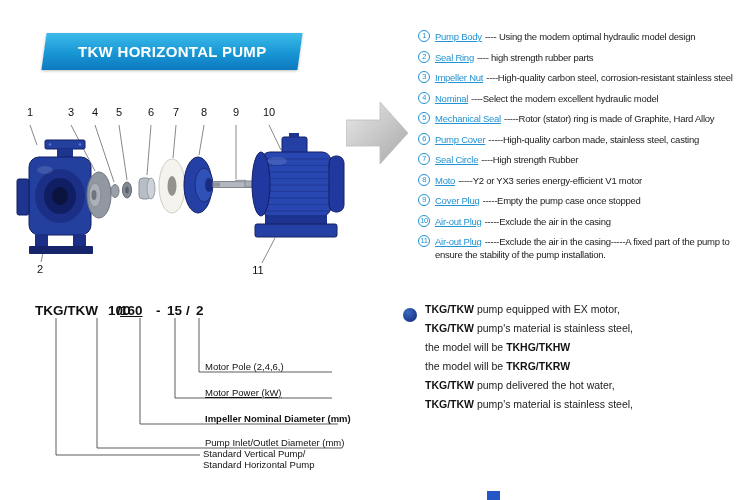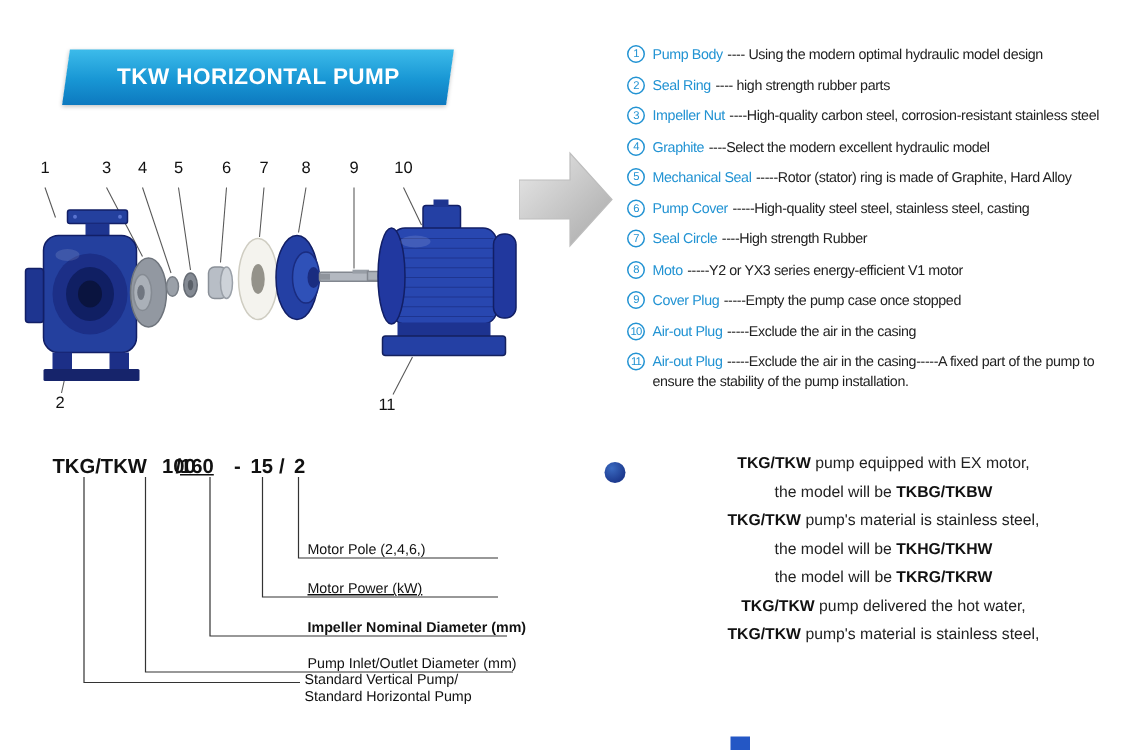--- a/index.html
+++ b/index.html
@@ -37,37 +37,37 @@
     position:relative; padding-left:17px; margin-bottom:7.5px;
     font-size:9.5px; letter-spacing:-0.25px; white-space:nowrap; line-height:13px;
   }
   .part-row.wrap { white-space:normal; }
   .cnum {
     position:absolute; left:0; top:0; width:12px; height:12px; box-sizing:border-box;
     border:1px solid var(--accent,#2293d3); border-radius:50%;
     color:var(--accent,#2293d3); font-size:7.5px; line-height:10px; text-align:center;
     letter-spacing:-0.5px;
   }
-  .pname { color:var(--accent,#2293d3); }
+  .pname { color:var(--accent,#2293d3);text-decoration:underline; }
   .pdesc { color:#222; margin-left:3px; }
 
   
   .model { position:absolute; left:0; top:300px; width:360px; height:200px; }
   .model .seg { position:absolute; top:3px; font-size:13.5px; font-weight:bold; color:#111; white-space:nowrap; }
   .model-lines { position:absolute; left:0; top:0; }
   .mlabel { position:absolute; font-size:9.5px; color:#111; white-space:nowrap; }
   .mlabel .l2 { display:block; }
 
   
   .notes { position:absolute; left:403px; top:303px; width:350px; }
   .bullet {
     position:absolute; left:0; top:5px; width:14px; height:14px; border-radius:50%;
     background:radial-gradient(circle at 35% 30%, #3a6ac0, #1d3a8f 70%);
   }
-  .note-lines { margin-left:22px;text-align:center; }
+  .note-lines { margin-left:22px; }
   .note-line { font-size:10.5px; line-height:13px; margin-bottom:6px; color:#222; white-space:nowrap; }
   .note-line b { color:#111; }
 
   .bottom-mark { position:absolute; left:487px; top:491px; width:13px; height:9px; background:#2457c5; }
 </style>
 </head>
 <body>
 
 <div class="page">
 
@@ -197,27 +197,27 @@
     <div class="part-row">
       <span class="cnum">1</span><span class="pname">Pump Body</span><span class="pdesc">---- Using the modern optimal hydraulic model design</span>
     </div>
     <div class="part-row">
       <span class="cnum">2</span><span class="pname">Seal Ring</span><span class="pdesc">---- high strength rubber parts</span>
     </div>
     <div class="part-row">
       <span class="cnum">3</span><span class="pname">Impeller Nut</span><span class="pdesc">----High-quality carbon steel, corrosion-resistant stainless steel</span>
     </div>
     <div class="part-row">
-      <span class="cnum">4</span><span class="pname">Graphite</span><span class="pdesc">----Select the modern excellent hydraulic model</span>
+      <span class="cnum">4</span><span class="pname">Nominal</span><span class="pdesc">----Select the modern excellent hydraulic model</span>
     </div>
     <div class="part-row">
       <span class="cnum">5</span><span class="pname">Mechanical Seal</span><span class="pdesc">-----Rotor (stator) ring is made of Graphite, Hard Alloy</span>
     </div>
     <div class="part-row">
-      <span class="cnum">6</span><span class="pname">Pump Cover</span><span class="pdesc">-----High-quality steel steel, stainless steel, casting</span>
+      <span class="cnum">6</span><span class="pname">Pump Cover</span><span class="pdesc">-----High-quality carbon made, stainless steel, casting</span>
     </div>
     <div class="part-row">
       <span class="cnum">7</span><span class="pname">Seal Circle</span><span class="pdesc">----High strength Rubber</span>
     </div>
     <div class="part-row">
       <span class="cnum">8</span><span class="pname">Moto</span><span class="pdesc">-----Y2 or YX3 series energy-efficient V1 motor</span>
     </div>
     <div class="part-row">
       <span class="cnum">9</span><span class="pname">Cover Plug</span><span class="pdesc">-----Empty the pump case once stopped</span>
     </div>
@@ -256,21 +256,20 @@
     <div class="mlabel" style="left:203px; top:148px; line-height:11px;">
       <span>Standard Vertical Pump/</span>
       <span class="l2">Standard  Horizontal Pump</span>
     </div>
   </div>
 
   <div class="notes">
     <span class="bullet"></span>
     <div class="note-lines">
       <div class="note-line"><b>TKG/TKW</b><span> pump equipped with EX motor,</span><b></b></div>
-      <div class="note-line"><b></b><span>the model will be </span><b>TKBG/TKBW</b></div>
       <div class="note-line"><b>TKG/TKW</b><span> pump's material is stainless steel,</span><b></b></div>
       <div class="note-line"><b></b><span>the model will be </span><b>TKHG/TKHW</b></div>
       <div class="note-line"><b></b><span>the model will be </span><b>TKRG/TKRW</b></div>
       <div class="note-line"><b>TKG/TKW</b><span> pump delivered the hot water,</span><b></b></div>
       <div class="note-line"><b>TKG/TKW</b><span> pump's material is stainless steel,</span><b></b></div>
     </div>
   </div>
 
   <div class="bottom-mark"></div>
 

